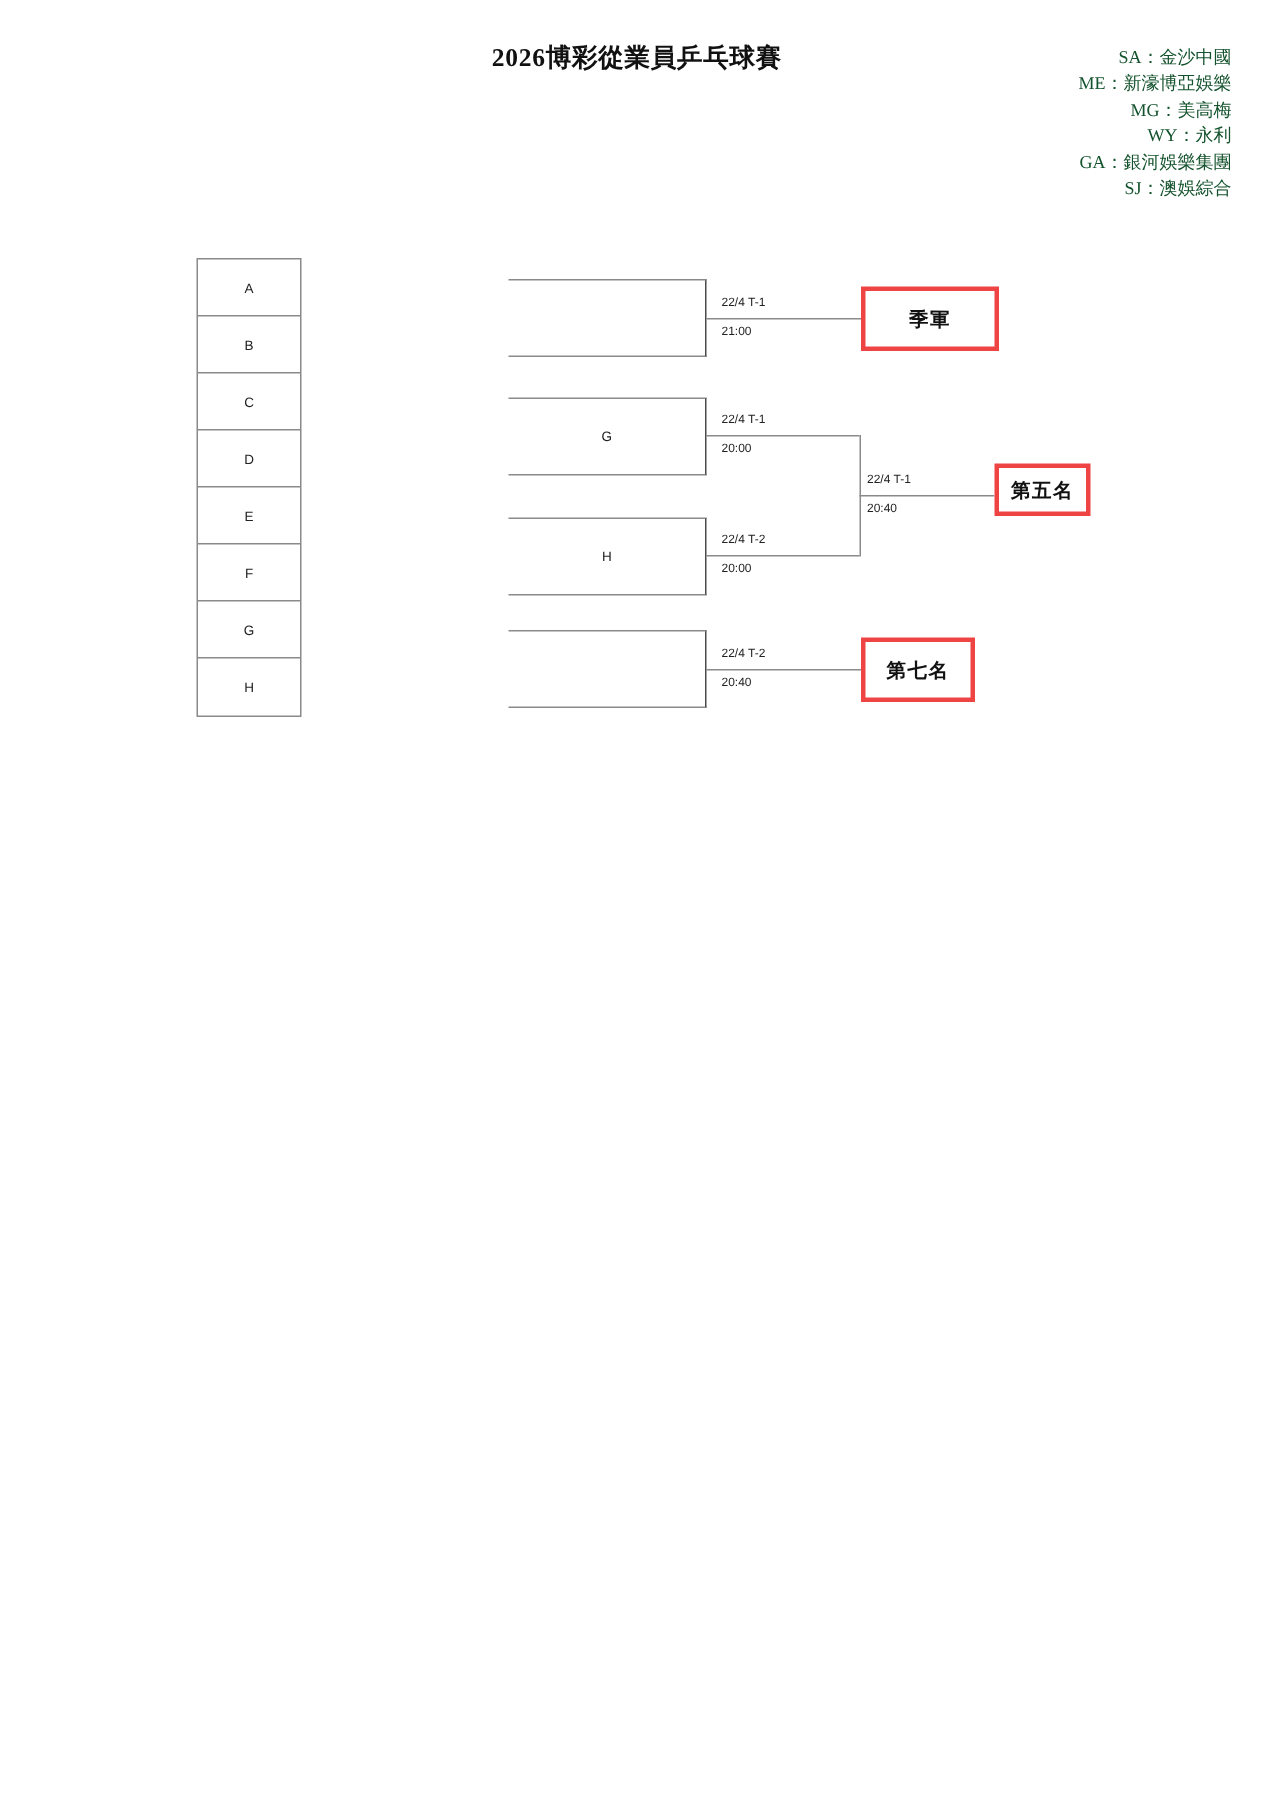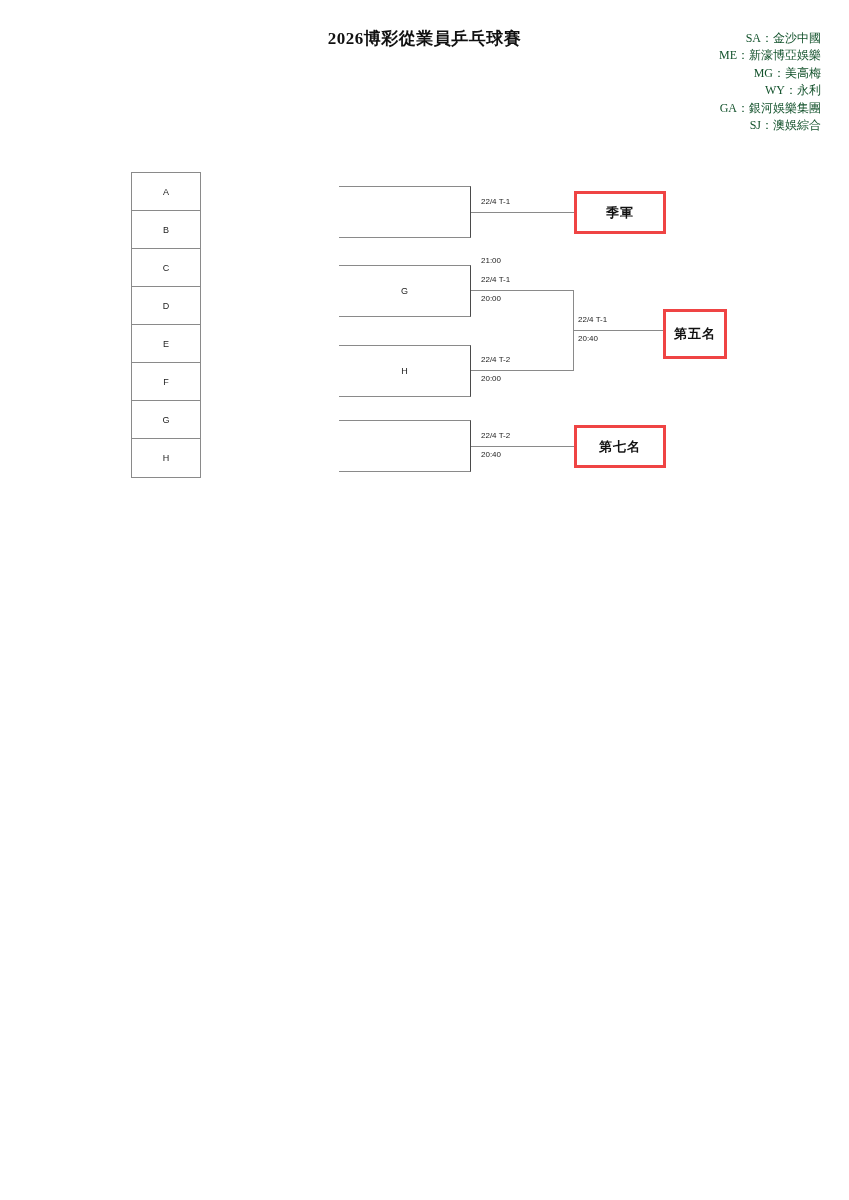--- a/index.html
+++ b/index.html
@@ -164,44 +164,44 @@
   <div class="seed-box">H</div>
 </div>
 
 <div id="bracket">
 
   <div class="match-pair" style="left:339px; top:186px; width:132px; height:52px;">
     <div class="pair-label"></div>
   </div>
   <div class="connector-h" style="left:471px; top:212px; width:103px;"></div>
   <div class="match-label" style="left:481px; top:197px; width:84px;">22/4 T-1</div>
-  <div class="match-label" style="left:481px; top:216px; width:84px;margin-top:40px;">21:00</div>
+  <div class="match-label" style="left:481px; top:216px; width:84px;">21:00</div>
   <div class="result-box" style="left:574px; top:191px; width:92px; height:43px;">季軍</div>
 
   <div class="match-pair" style="left:339px; top:265px; width:132px; height:52px;">
     <div class="pair-label">G</div>
   </div>
   <div class="connector-h" style="left:471px; top:290px; width:102px;"></div>
   <div class="match-label" style="left:481px; top:275px; width:84px;">22/4 T-1</div>
   <div class="match-label" style="left:481px; top:294px; width:84px;">20:00</div>
 
   <div class="match-pair" style="left:339px; top:345px; width:132px; height:52px;">
     <div class="pair-label">H</div>
   </div>
   <div class="connector-h" style="left:471px; top:370px; width:102px;"></div>
   <div class="match-label" style="left:481px; top:355px; width:84px;">22/4 T-2</div>
   <div class="match-label" style="left:481px; top:374px; width:84px;">20:00</div>
 
   <div class="connector-v" style="left:573px; top:290px; height:81px;"></div>
   <div class="connector-h" style="left:573px; top:330px; width:90px;"></div>
   <div class="match-label" style="left:578px; top:315px; width:80px;">22/4 T-1</div>
   <div class="match-label" style="left:578px; top:334px; width:80px;">20:40</div>
-  <div class="result-box" style="left:663px; top:309px; width:64px; height:50px;">第五名</div>
+  <div class="result-box" style="left:663px; top:309px; width:64px; height:35px;">第五名</div>
 
   <div class="match-pair" style="left:339px; top:420px; width:132px; height:52px;">
     <div class="pair-label"></div>
   </div>
   <div class="connector-h" style="left:471px; top:446px; width:103px;"></div>
   <div class="match-label" style="left:481px; top:431px; width:84px;">22/4 T-2</div>
   <div class="match-label" style="left:481px; top:450px; width:84px;">20:40</div>
-  <div class="result-box" style="left:574px; top:425px; width:92px; height:43px;">第七名</div>
+  <div class="result-box" style="left:574px; top:425px; width:76px; height:43px;">第七名</div>
 
 </div>
 
 </body></html>

